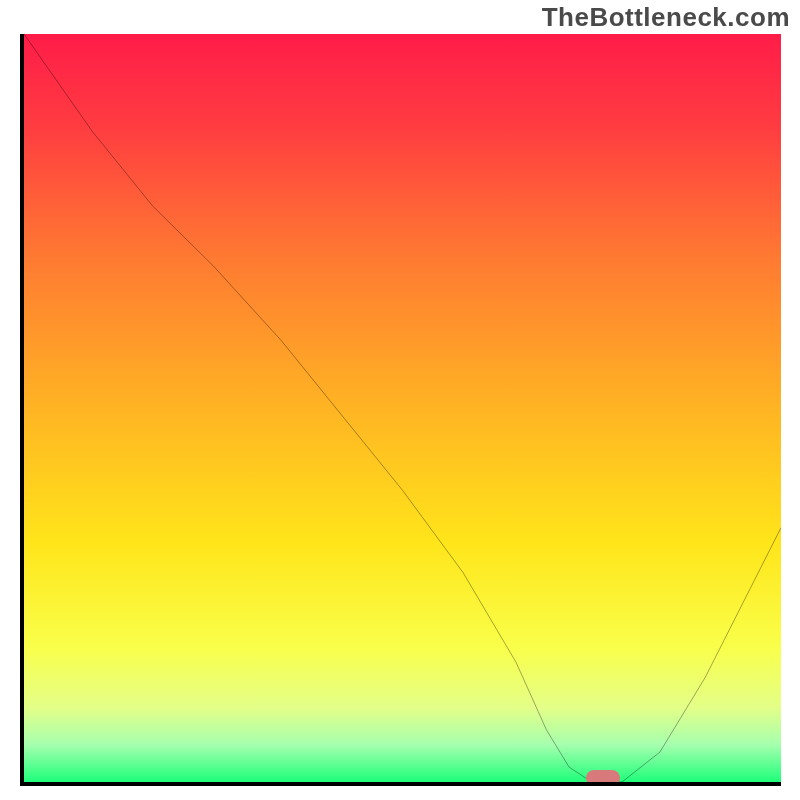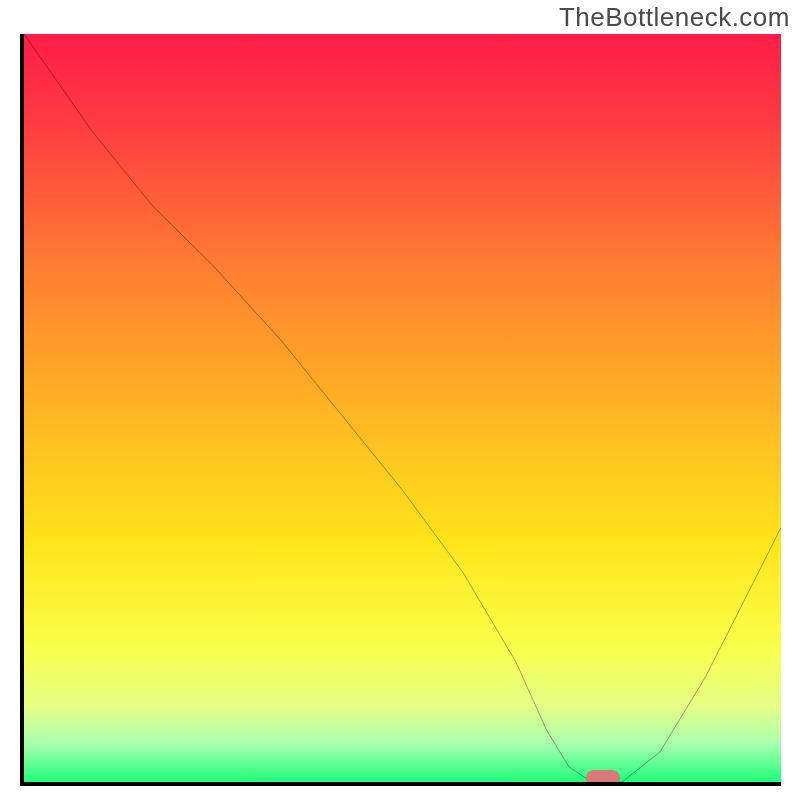--- a/index.html
+++ b/index.html
@@ -13,21 +13,21 @@
   .stage {
     position: relative;
     width: 800px;
     height: 800px;
   }
   .watermark {
     position: absolute;
     top: 2px;
     right: 10px;
     font-size: 26px;
-    font-weight: 400;
+    font-weight: 700;
     color: #4a4a4a;
     letter-spacing: 0.5px;
     z-index: 10;
   }
   .chart-outer {
     position: absolute;
     left: 20px;
     top: 34px;
     width: 761px;
     height: 752px;

